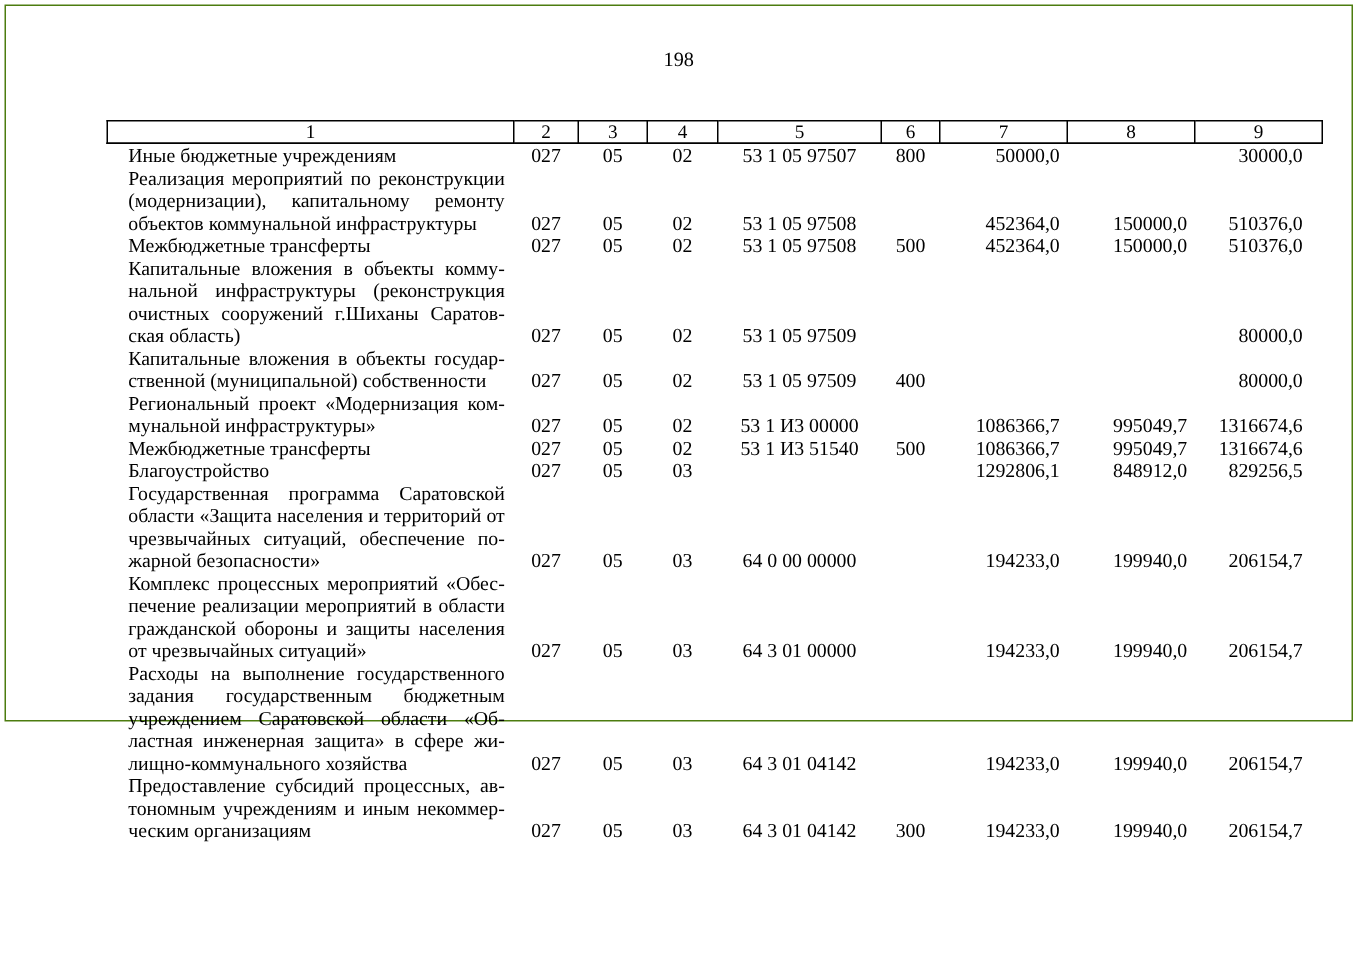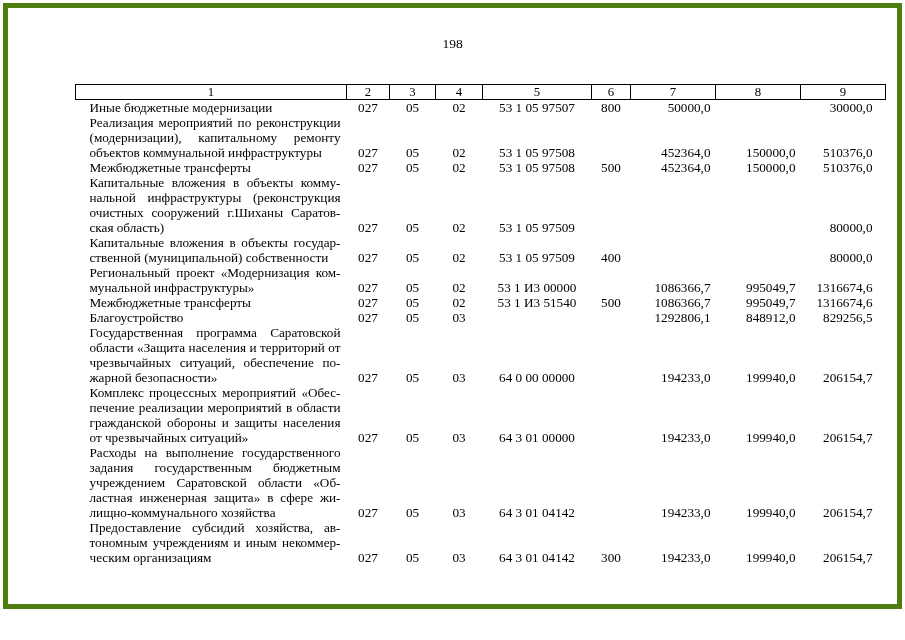--- a/index.html
+++ b/index.html
@@ -9,22 +9,22 @@
     height: 640px;
     background: #ffffff;
     color: #000;
     font-family: "Liberation Serif", serif;
     position: relative;
     overflow: hidden;
   }
   .page {
     position: absolute;
     left: 3px; top: 3px;
-    width: 899px; height: 606px;
-    border: 5px solid #4d7c0f;
+    width: 899px; height: 478px;
+    border: 1px solid #4d7c0f;
     background: #fff;
   }
   .page-number {
     padding-top: 28px;
     text-align: center;
     font-size: 13.5px;
     line-height: 15px;
   }
   table.budget {
     border-collapse: collapse;
@@ -83,21 +83,21 @@
           <th>5</th>
           <th>6</th>
           <th>7</th>
           <th>8</th>
           <th>9</th>
         </tr>
     </thead>
     <tbody id="table-body">
         <tr>
           <td class="c1">
-            <div class="desc-line last">Иные бюджетные модернизации</div>
+            <div class="desc-line last">Иные бюджетные учреждениям</div>
           </td>
           <td class="c2">027</td>
           <td class="c3">05</td>
           <td class="c4">02</td>
           <td class="c5">53 1 05 97507</td>
           <td class="c6">800</td>
           <td class="c7">50000,0</td>
           <td class="c8"></td>
           <td class="c9">30000,0</td>
         </tr>
@@ -243,21 +243,21 @@
           <td class="c3">05</td>
           <td class="c4">03</td>
           <td class="c5">64 3 01 04142</td>
           <td class="c6"></td>
           <td class="c7">194233,0</td>
           <td class="c8">199940,0</td>
           <td class="c9">206154,7</td>
         </tr>
         <tr>
           <td class="c1">
-            <div class="desc-line">Предоставление субсидий хозяйства, ав-</div>
+            <div class="desc-line">Предоставление субсидий процессных, ав-</div>
             <div class="desc-line">тономным учреждениям и иным некоммер-</div>
             <div class="desc-line last">ческим организациям</div>
           </td>
           <td class="c2">027</td>
           <td class="c3">05</td>
           <td class="c4">03</td>
           <td class="c5">64 3 01 04142</td>
           <td class="c6">300</td>
           <td class="c7">194233,0</td>
           <td class="c8">199940,0</td>

